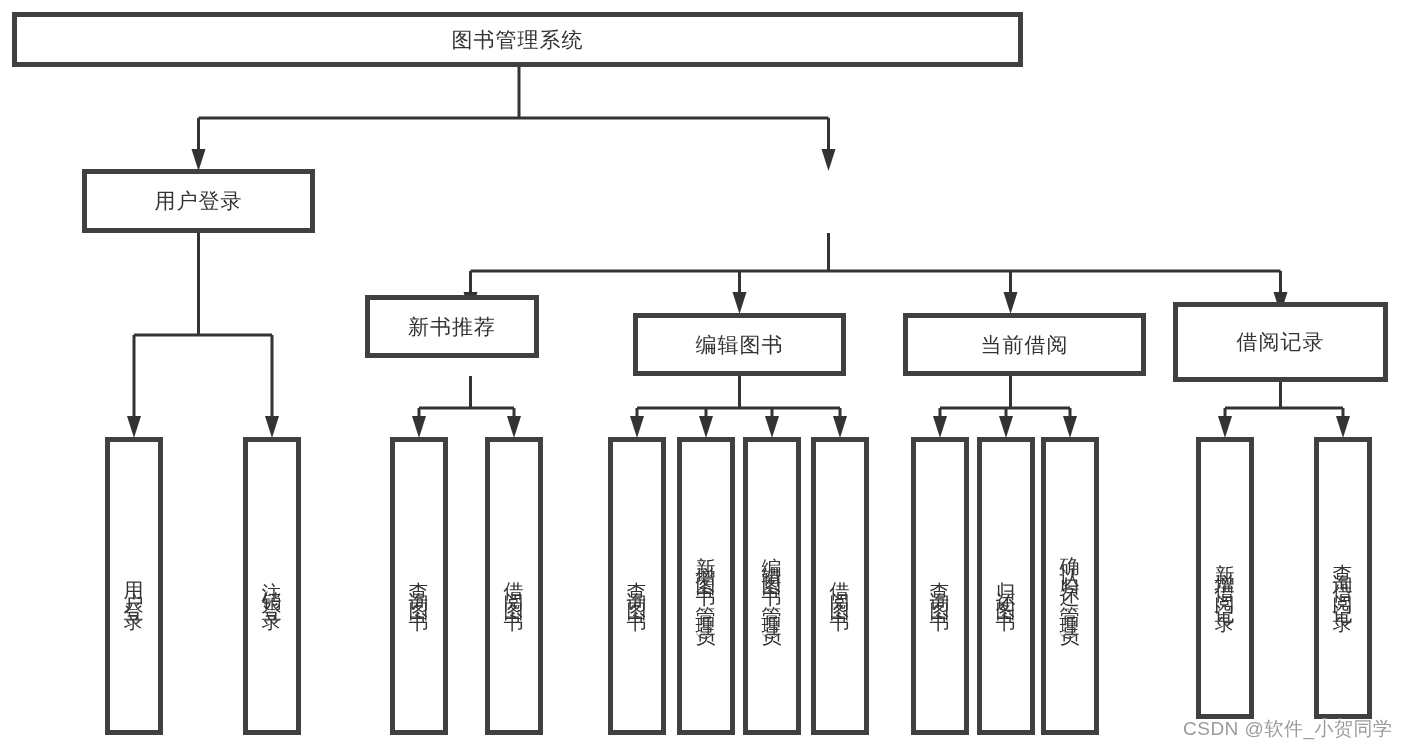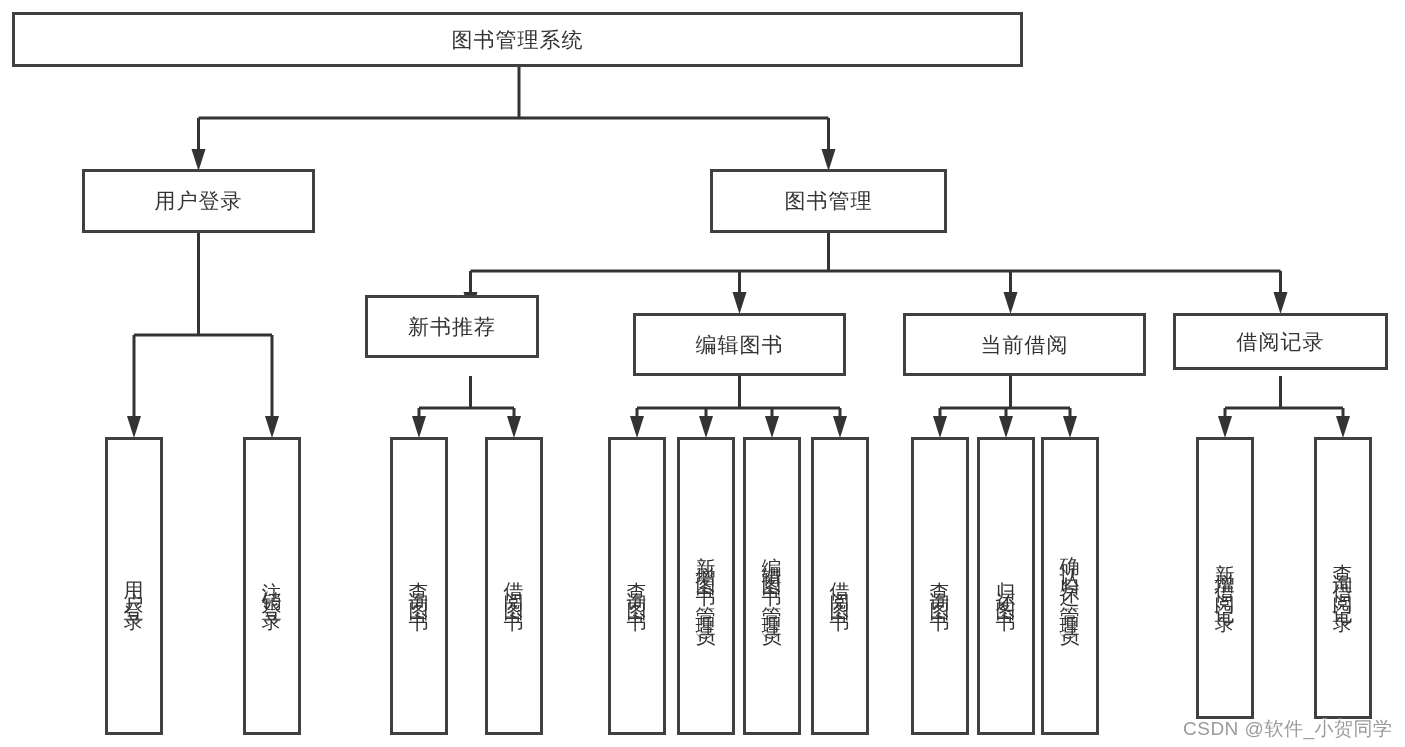--- a/index.html
+++ b/index.html
@@ -2,21 +2,21 @@
 <html><head>
 <meta charset="utf-8">
 <style>
   html,body{margin:0;padding:0;background:#ffffff;}
   .canvas{
     position:relative;width:1405px;height:747px;background:#ffffff;
     font-family:"Liberation Sans","DejaVu Sans",sans-serif;overflow:hidden;
   }
   svg.wires{position:absolute;left:0;top:0;width:1405px;height:747px;}
   .box{
-    position:absolute;background:#ffffff;border:3px solid #404040;
+    position:absolute;background:#ffffff;border:5px solid #404040;
     box-sizing:border-box;display:flex;align-items:center;justify-content:center;
     color:#333333;
   }
   .hlabel{font-size:21px;letter-spacing:1px;}
   .leaf{width:58px;height:298px;}
   .leaf .v{
     writing-mode:vertical-rl;text-orientation:mixed;
     font-size:20px;line-height:1;letter-spacing:10px;color:#333333;
   }
   .leaf-short{height:282px;}
@@ -91,26 +91,25 @@
     </g>
     <g fill="#333333" stroke="none">
       <polygon points="1225,438 1218,416 1232,416"></polygon>
       <polygon points="1343,438 1336,416 1350,416"></polygon>
     </g>
   </svg>
 
   <div class="box hlabel" style="left:12px;top:12px;width:1011px;height:55px">图书管理系统</div>
 
   <div class="box hlabel" style="left:82px;top:169px;width:233px;height:64px">用户登录</div>
-  <div class="box hlabel" style="left:710px;top:169px;width:237px;height:64px">图书管理</div>
 
   <div class="box hlabel" style="left:365px;top:295px;width:174px;height:63px">新书推荐</div>
   <div class="box hlabel" style="left:633px;top:313px;width:213px;height:63px">编辑图书</div>
   <div class="box hlabel" style="left:903px;top:313px;width:243px;height:63px">当前借阅</div>
-  <div class="box hlabel" style="left:1173px;top:313px;width:215px;height:57px">借阅记录</div>
+  <div class="box hlabel" style="left:1173px;top:302px;width:215px;height:80px">借阅记录</div>
 
   <div class="box leaf" style="left:105px;top:437px">
     <span class="v">用户登录</span>
   </div>
   <div class="box leaf" style="left:243px;top:437px">
     <span class="v">注销登录</span>
   </div>
 
   <div class="box leaf" style="left:390px;top:437px">
     <span class="v">查询图书</span>

